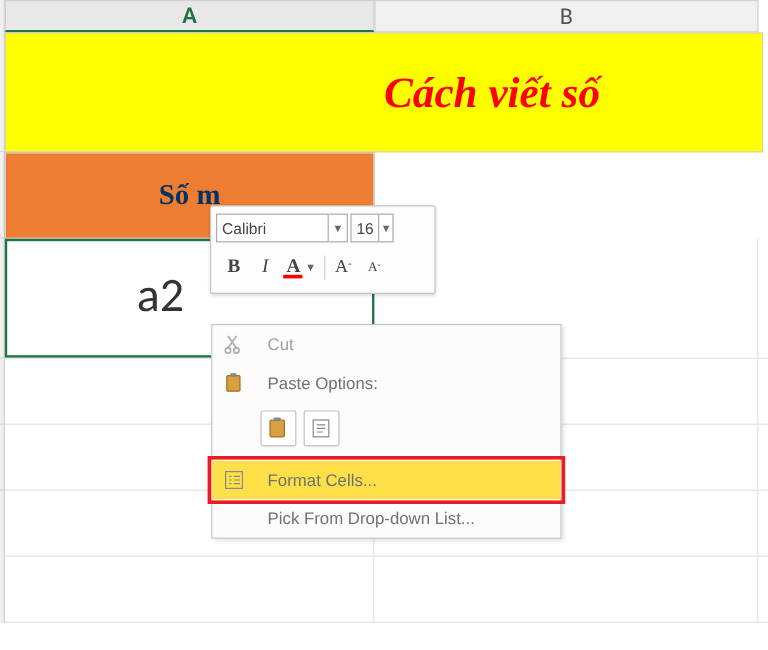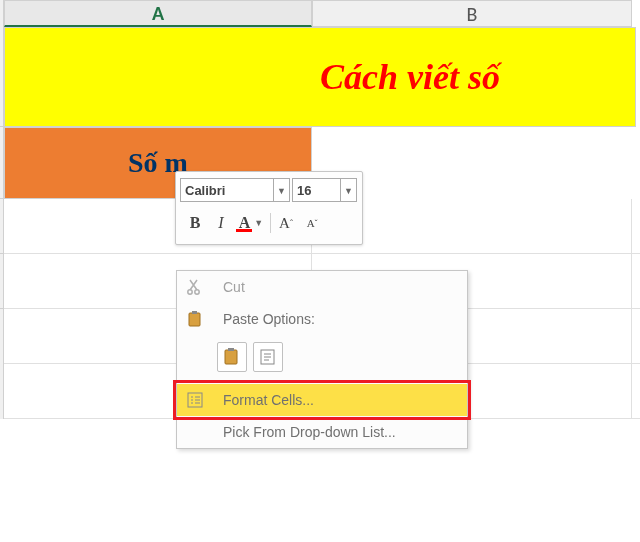--- a/index.html
+++ b/index.html
@@ -41,21 +41,21 @@
     border: 1px solid #d0d0d0;
   }
   .banner-text { color: #ff0000; font-size: 36px; font-weight: bold; font-family: 'Times New Roman', serif; padding-left: 180px; font-style: italic;}
   .orange-row { display: flex; height: 72px; }
   .orange-cell {
     background: #ed7d31;
     border: 1px solid #d0d0d0;
     display: flex;
     align-items: center;
     justify-content: center;
-    font-size: 28px;
+    font-size: 24px;
     color: #003366;
     font-weight: bold;
     font-family: 'Times New Roman', serif;
     flex-shrink: 0;
   }
   .edit-row { display: flex; height: 100px; border-bottom: 1px solid #e0e0e0;}
   .edit-cell {
     width: 308px;
     border: 2px solid #217346;
     border-right: 2px solid #217346;
@@ -78,22 +78,22 @@
     padding: 4px;
     font-size: 12px;
     color: #444;
   }
   .mt-row1 { display: flex; gap: 2px; align-items: center; height: 28px;}
   .font-combo {
     display: flex; align-items: center;
     border: 1px solid #ababab; height: 24px; background:#fff;
   }
   .font-combo.name { width: 110px; }
-  .font-combo.size { width: 65px; }
-  .font-combo span { flex:1; padding: 0 4px; font-family: Tahoma, sans-serif; font-size:13px;font-weight:bold;}
+  .font-combo.size { width: 36px; }
+  .font-combo span { flex:1; padding: 0 4px; font-family: Tahoma, sans-serif; font-size:13px;}
   .combo-arrow { width: 16px; text-align:center; border-left:1px solid #ababab; font-size:9px; color:#666; padding-top:6px; height:100%;}
   .mt-row2 { display:flex; gap:4px; align-items:center; height:32px; padding-top:6px; padding-left:4px;}
   .mt-btn { width:22px; height:22px; display:flex; align-items:center; justify-content:center; font-family:'Times New Roman',serif; font-size:16px; color:#444;}
   .mt-btn.b { font-weight:bold; }
   .mt-btn.i { font-style:italic; }
   .underA { position:relative; width:30px; display:flex; align-items:center;}
   .underA .A { font-family:'Times New Roman',serif; font-size:16px; font-weight:bold;}
   .underA .bar { position:absolute; bottom:2px; left:0; width:16px; height:3px; background:#ff0000;}
   .underA .arrow { font-size:9px; color:#666; margin-left:4px;}
   .growA { font-family:'Times New Roman',serif; font-size:15px;}
@@ -150,20 +150,27 @@
     <div class="banner">
       <span class="banner-text">Cách viết số</span>
     </div>
   </div>
 
   <div class="orange-row">
     <div class="colhandle" style="height:72px;border-bottom:1px solid #d0d0d0;"></div>
     <div class="orange-cell" style="width:308px">Số m</div>
   </div>
 
+  <div class="edit-row">
+    <div class="colhandle" style="height:100px;border-bottom:1px solid #d0d0d0;"></div>
+    <div class="edit-cell">
+      <div class="edit-text">a2</div>
+    </div>
+    <div style="width:320px;border-right:1px solid #e0e0e0;"></div>
+  </div>
 
   <div class="plain-row">
     <div class="colhandle" style="height:55px;border-bottom:1px solid #d0d0d0;"></div>
     <div class="plain-cell"></div>
     <div class="plain-cell" style="width:320px"></div>
   </div>
   <div class="plain-row">
     <div class="colhandle" style="height:55px;border-bottom:1px solid #d0d0d0;"></div>
     <div class="plain-cell"></div>
     <div class="plain-cell" style="width:320px"></div>

